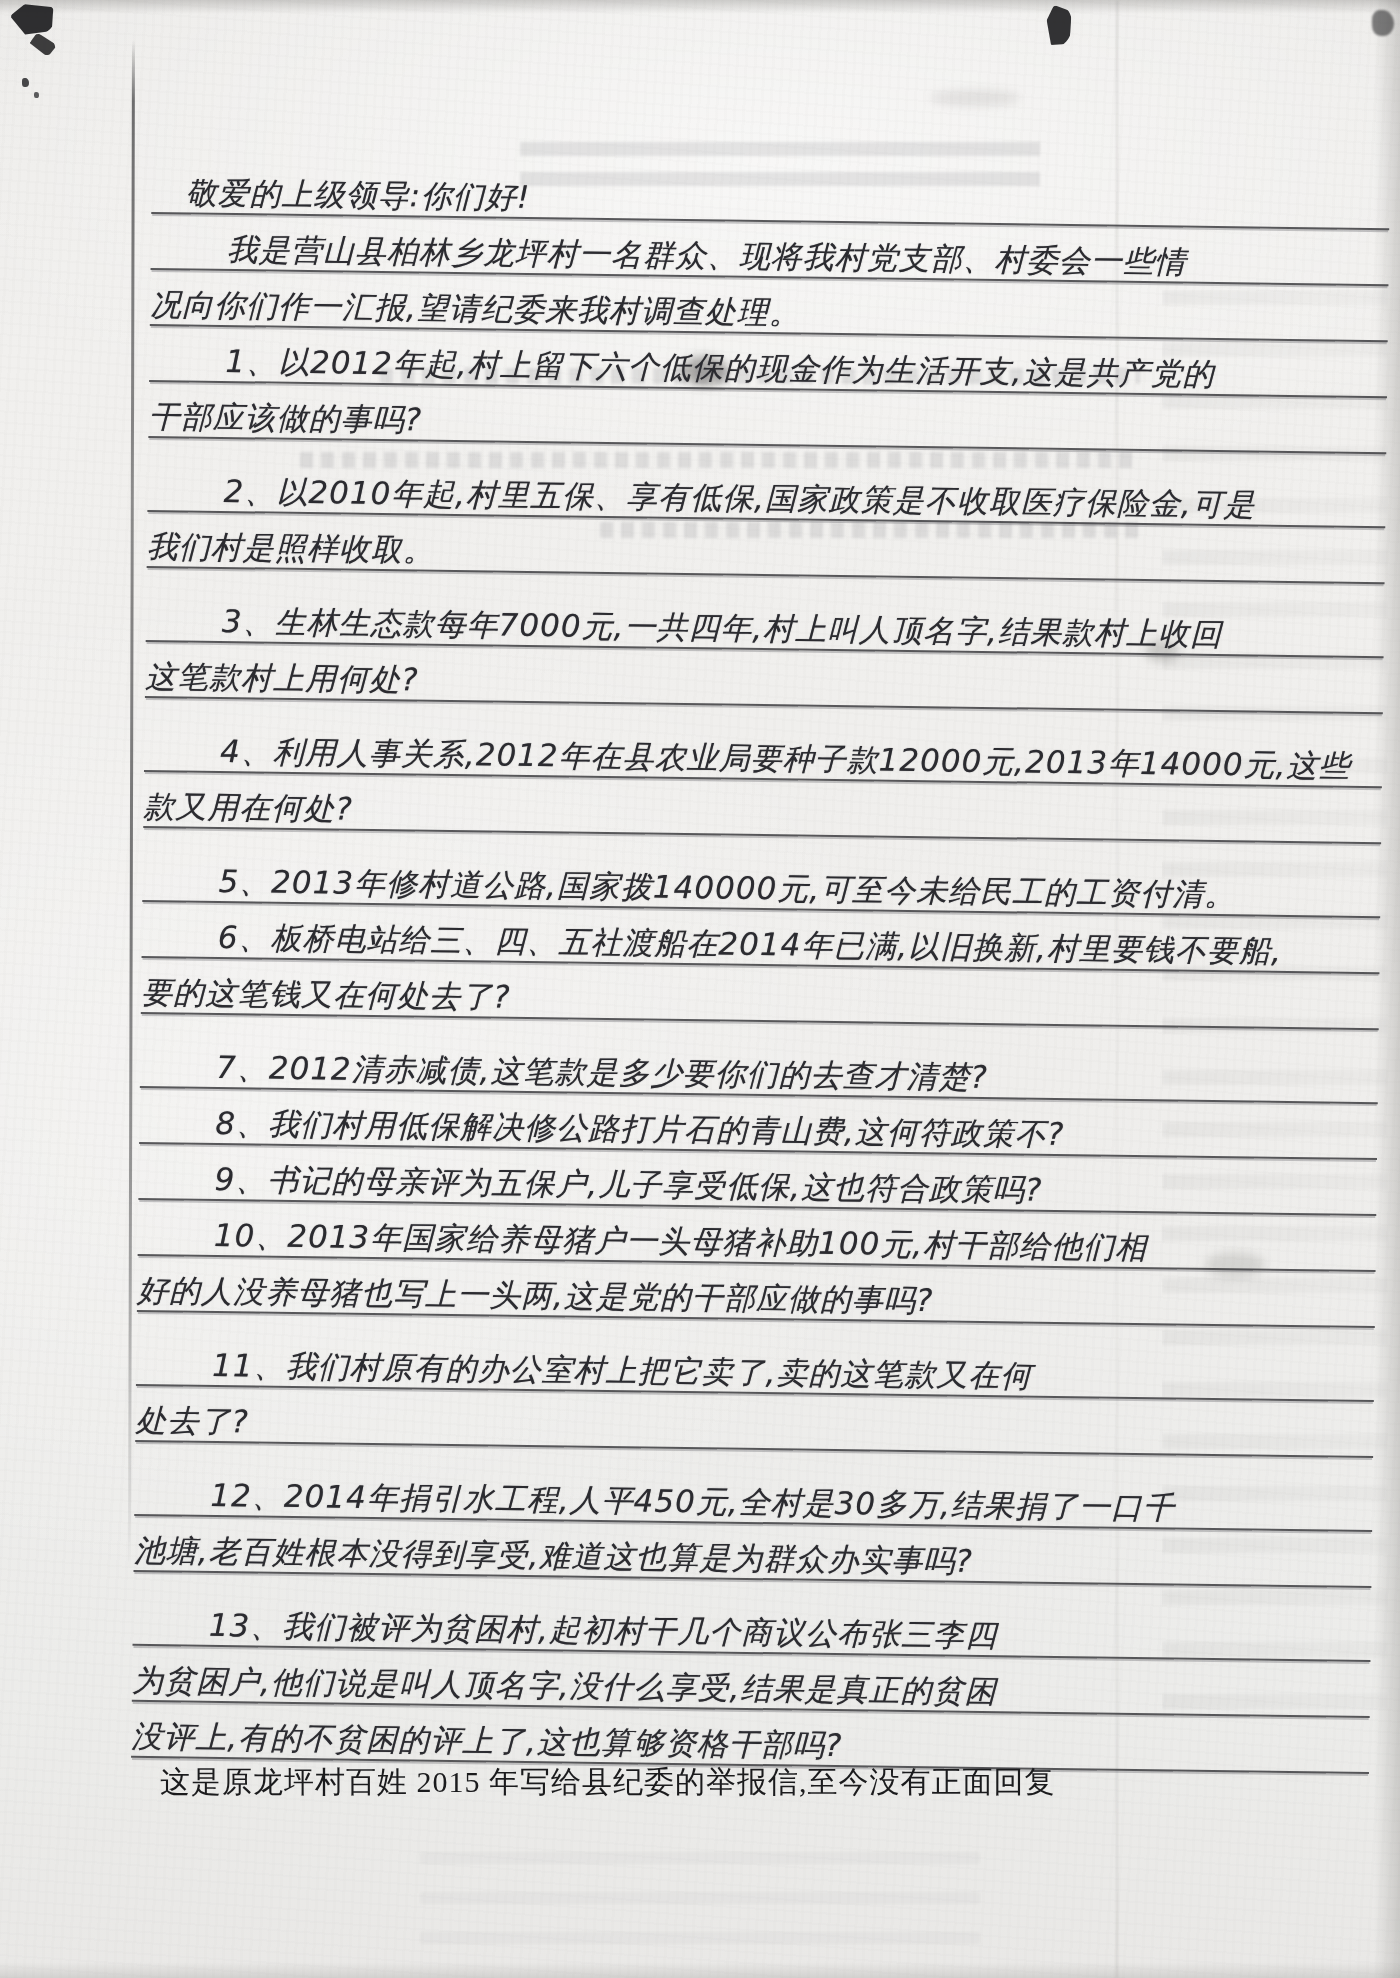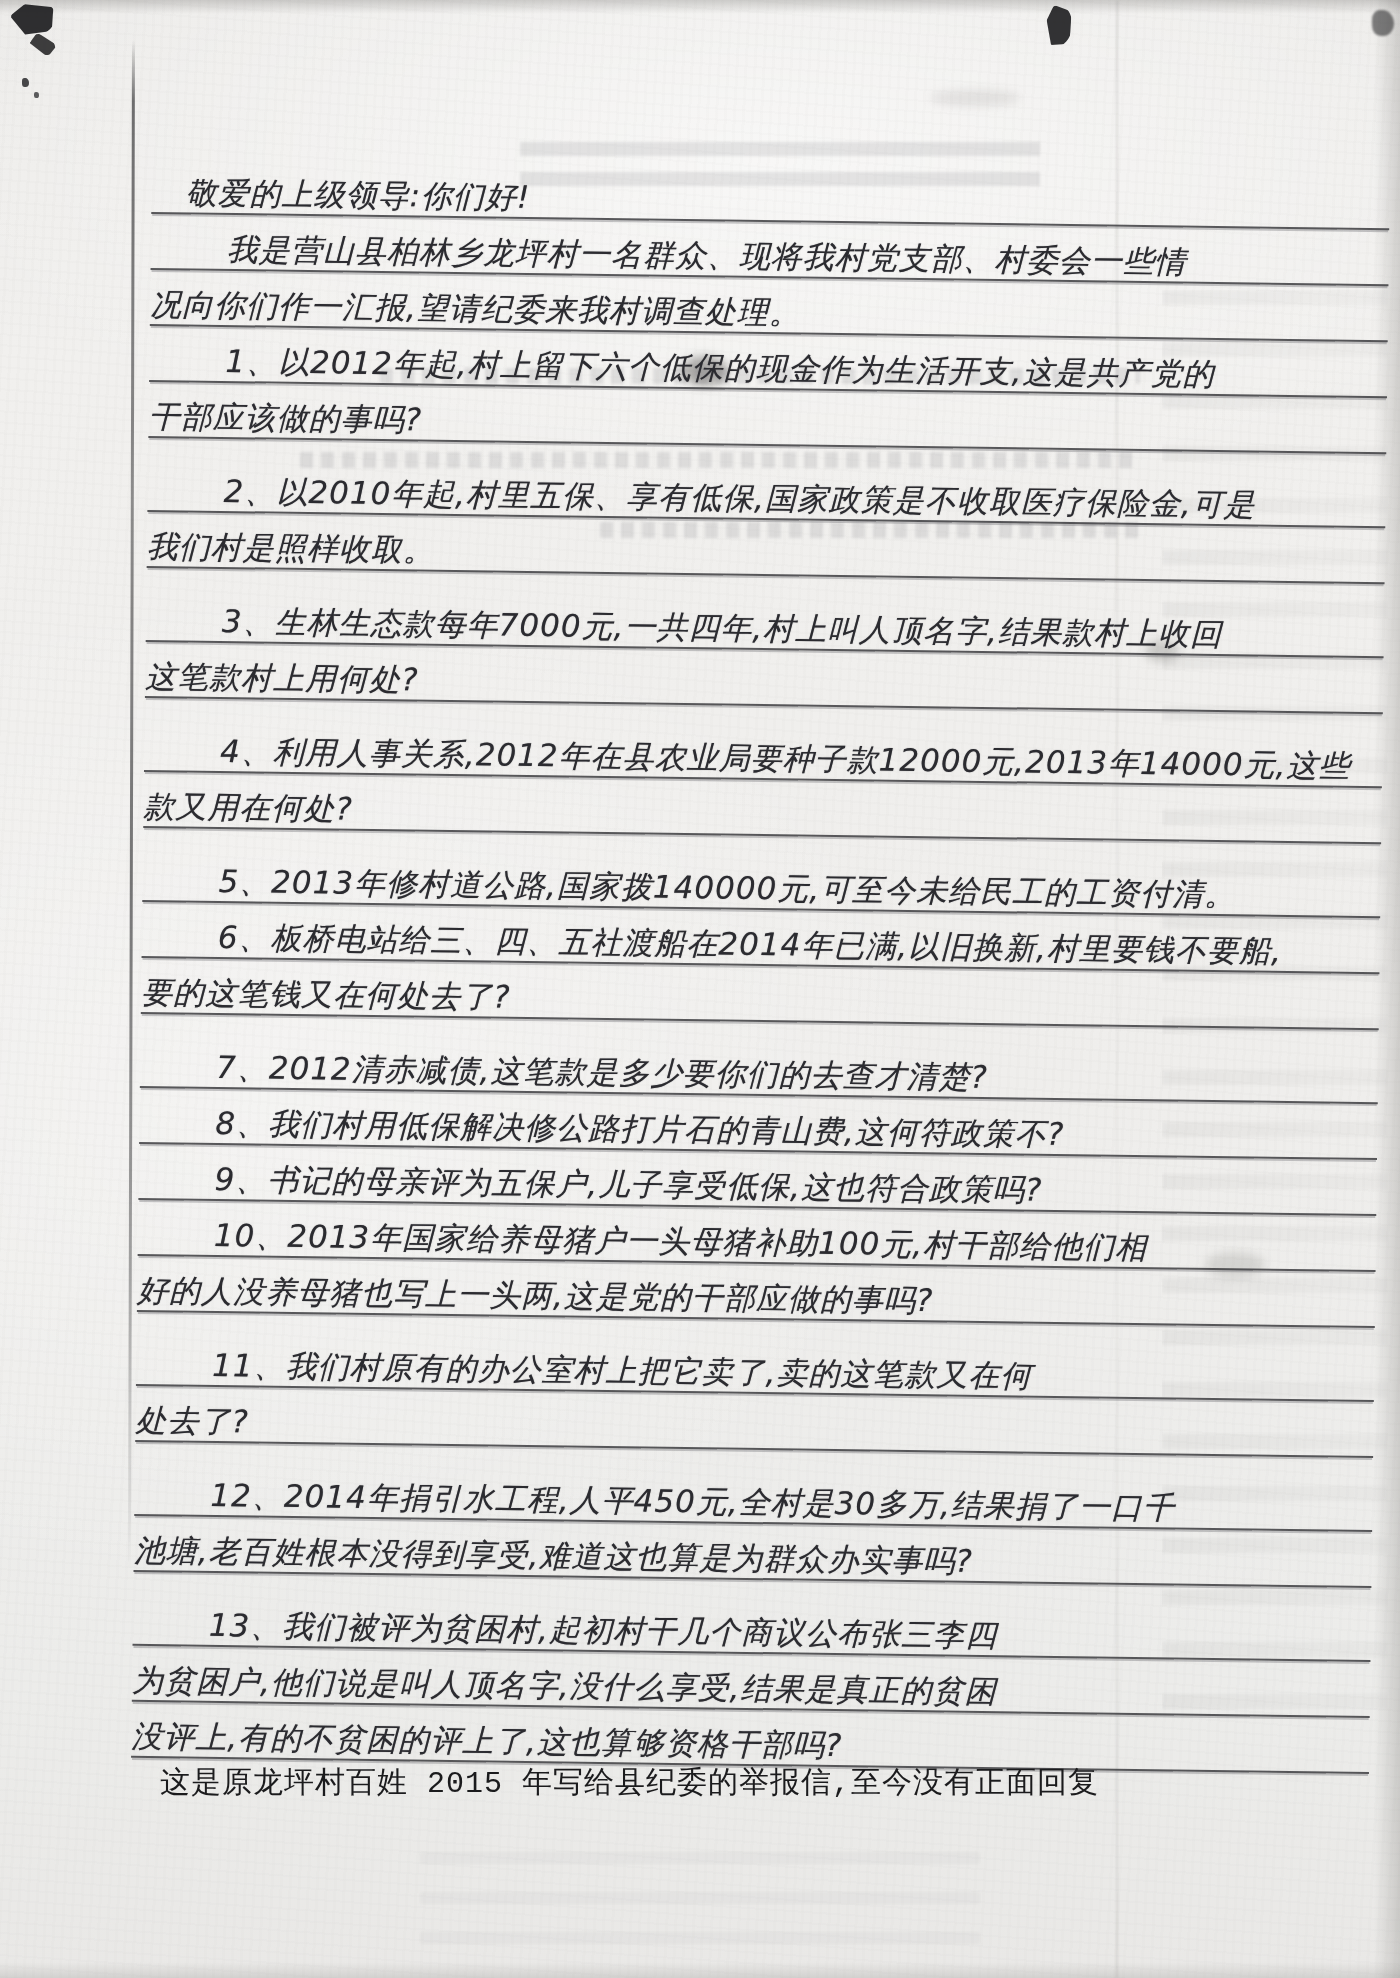--- a/index.html
+++ b/index.html
@@ -92,21 +92,21 @@
     color:#2b2b30;font-style:italic;letter-spacing:1px;
     text-shadow:0 0 1px rgba(43,43,48,.55);
     font-family:"DejaVu Sans",sans-serif;
   }
   .line.indent{padding-left:76px;}
   .line.greet{padding-left:34px;}
   .line.gap{margin-top:18px;}
   
   .caption{
     position:absolute;left:160px;top:1762px;width:1100px;
-    font-family:Liberation Mono, monospace;
+    font-family:Liberation Serif, serif;
     font-size:30px;color:#1b1b1d;letter-spacing:1px;white-space:nowrap;
   }
 </style>
 </head>
 <body>
 
 <div class="paper"></div>
 <div class="paper-noise"></div>
 <div class="edge-shade-right"></div>
 <div class="edge-shade-top"></div>

